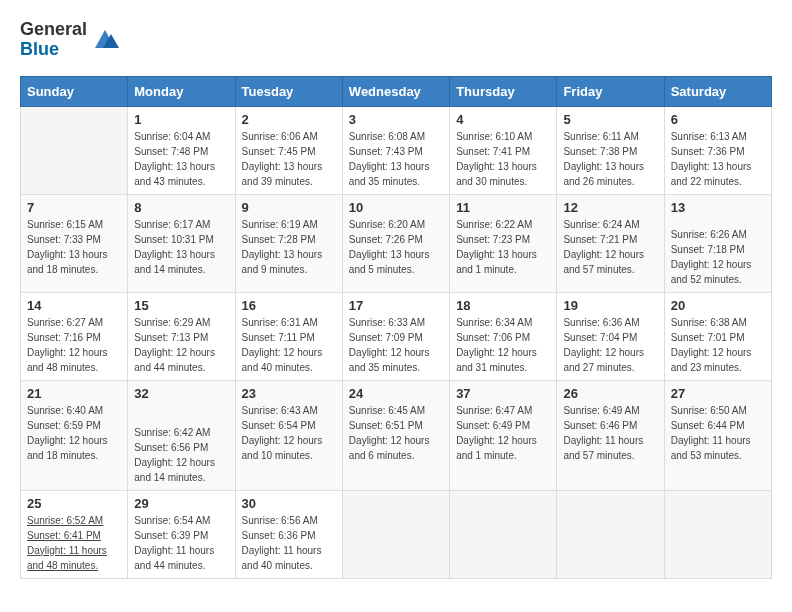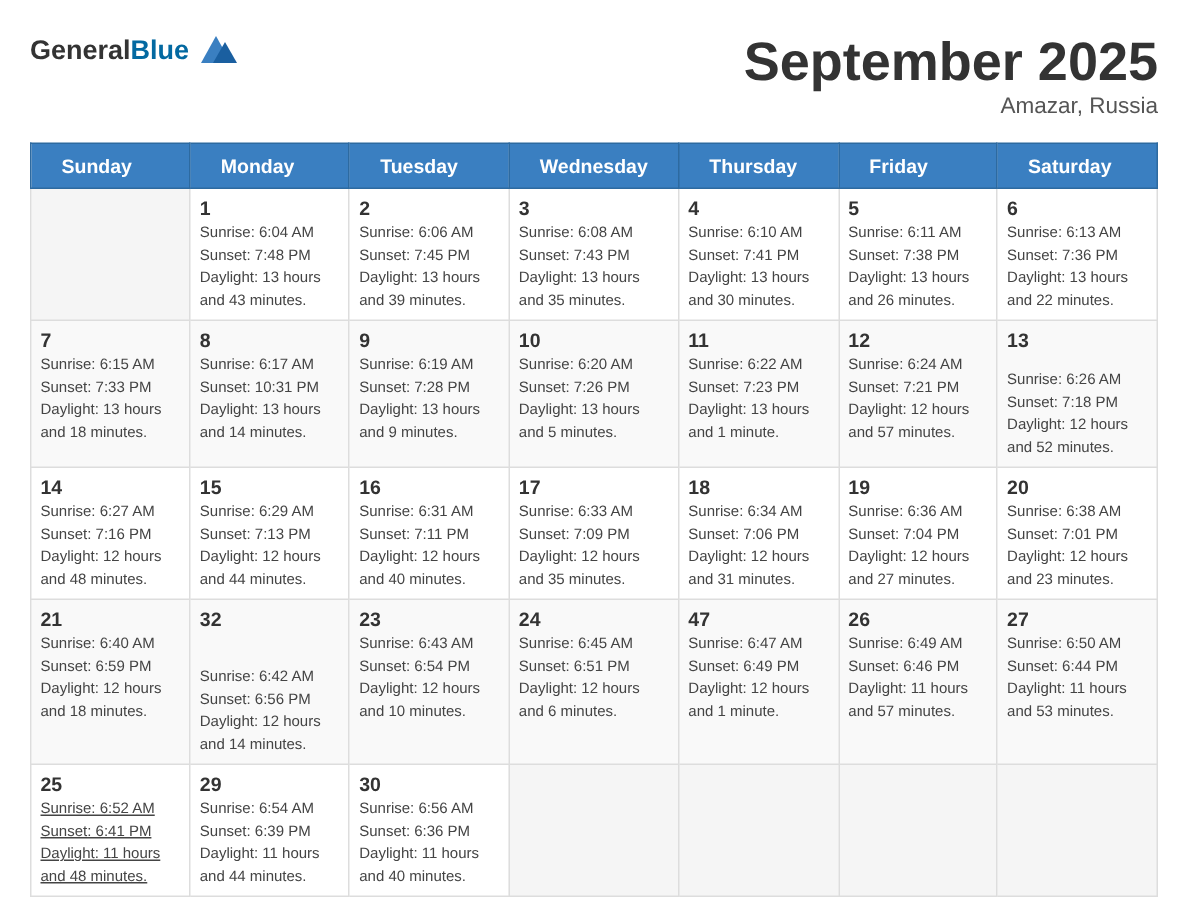--- a/index.html
+++ b/index.html
@@ -15,21 +15,21 @@
       justify-content: space-between;
       align-items: flex-start;
       margin-bottom: 16px;
     }
     .logo {
       display: flex;
       align-items: center;
     }
     .logo-text {
       display: flex;
-      flex-direction: row;
+      flex-direction: column;
       line-height: 1.1;
     }
     .logo-general {
       font-size: 18px;
       font-weight: bold;
       color: #333;
     }
     .logo-blue {
       font-size: 18px;
       font-weight: bold;
@@ -55,21 +55,21 @@
     .calendar {
       width: 100%;
       border-collapse: collapse;
       border: 1px solid #ccc;
     }
     .calendar th {
       background-color: #3a7fc1;
       color: #fff;
       font-size: 13px;
       font-weight: bold;
-      padding: 7px 20px;
+      padding: 7px 6px;
       text-align: left;
       border: 1px solid #2d6aa0;
     }
     .calendar td {
       vertical-align: top;
       border: 1px solid #ddd;
       padding: 5px 6px;
       width: 107px;
       min-height: 80px;
       background: #fff;
@@ -100,24 +100,20 @@
   <div class="logo">
     <div class="logo-text">
       <span class="logo-general">General</span>
       <span class="logo-blue">Blue</span>
     </div>
     <svg class="logo-icon" viewBox="0 0 28 28">
       <polygon points="14,4 24,22 4,22" fill="#3a7fc1"></polygon>
       <polygon points="20,8 28,22 12,22" fill="#1a5fa0"></polygon>
     </svg>
   </div>
-  <div class="title-block">
-    <div class="month-title">September 2025</div>
-    <div class="location">Amazar, Russia</div>
-  </div>
 </div>
 
 <table class="calendar">
   <thead>
     <tr>
     <th>Sunday</th>
         <th>Monday</th>
         <th>Tuesday</th>
         <th>Wednesday</th>
         <th>Thursday</th>
@@ -296,21 +292,21 @@
 and 10 minutes.</div>
         </td>
         <td>
           <span class="day-number">24</span>
           <div class="day-info" style="white-space: pre-line;">Sunrise: 6:45 AM
 Sunset: 6:51 PM
 Daylight: 12 hours
 and 6 minutes.</div>
         </td>
         <td>
-          <span class="day-number">47</span>
+          <span class="day-number">37</span>
           <div class="day-info" style="white-space: pre-line;">Sunrise: 6:47 AM
 Sunset: 6:49 PM
 Daylight: 12 hours
 and 1 minute.</div>
         </td>
         <td>
           <span class="day-number">26</span>
           <div class="day-info" style="white-space: pre-line;">Sunrise: 6:49 AM
 Sunset: 6:46 PM
 Daylight: 11 hours

